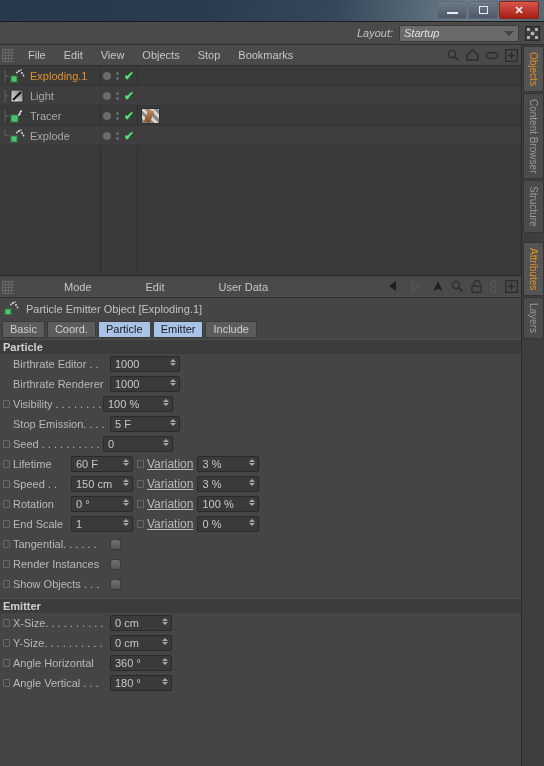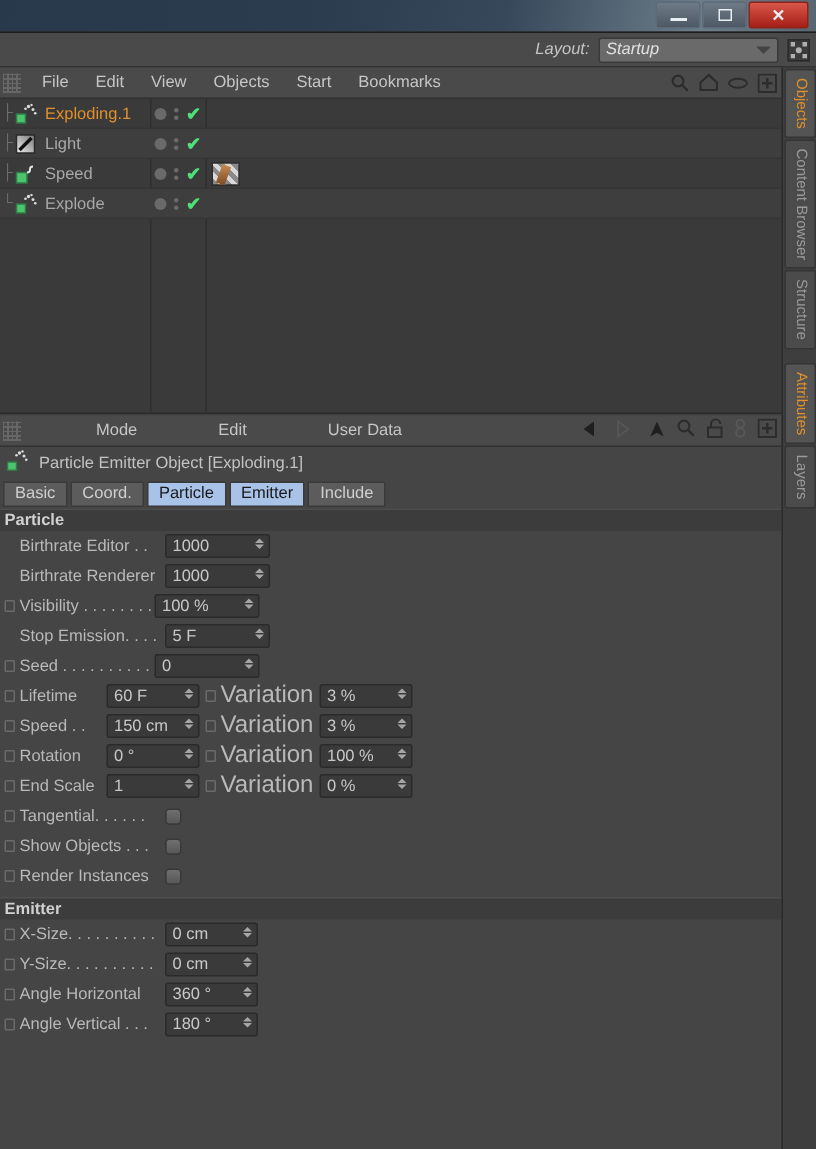--- a/index.html
+++ b/index.html
@@ -177,21 +177,21 @@
     background:linear-gradient(#6a6a6a,#565656);
     border:1px solid #3a3a3a; display:flex; align-items:center;
     padding-left:5px; position:relative; flex:none;
   }
   .dropdown .val { font-size:11px; color:#d4d4d4; }
   .dropdown .chev {
     position:absolute; right:5px; width:0;height:0;
     border-left:4px solid transparent;border-right:4px solid transparent;
     border-top:4px solid #3d3d3d;
   }
-  .varlbl { font-size:16px; color:#b9b9b9; margin-right:4px; }
+  .varlbl { font-size:12px; color:#b9b9b9; margin-right:4px;text-decoration:underline; }
 
   
   .sidebar {
     position:absolute; right:0; top:45px; width:23px; bottom:0;
     background:#3e3e3e; border-left:1px solid #2b2b2b;
   }
   .vtab {
     width:21px; margin:1px 1px 0 1px;
     background:#4b4b4b; border:1px solid #353535; border-radius:2px;
     color:#9a9a9a; font-size:10px;
@@ -238,21 +238,21 @@
     </div>
   </div>
 
   <div class="objmgr">
     <div class="menubar">
       <div class="grip"></div>
       <div class="mi">File</div>
       <div class="mi">Edit</div>
       <div class="mi">View</div>
       <div class="mi">Objects</div>
-      <div class="mi">Start</div>
+      <div class="mi">Stop</div>
       <div class="mi">Bookmarks</div>
       <div class="omtools">
         <span>
           <svg width="13" height="13" viewBox="0 0 13 13">
               <circle cx="5" cy="5" r="3.6" fill="none" stroke="#2c2c2c" stroke-width="1.4"></circle>
               <line x1="7.6" y1="7.6" x2="11.5" y2="11.5" stroke="#2c2c2c" stroke-width="1.6"></line>
             </svg>
         </span>
         <span>
           <svg width="13" height="12" viewBox="0 0 13 12">
@@ -327,21 +327,21 @@
       </div>
 
       <div class="row">
         <span class="tline">├</span>
         <span class="objicon">
           <svg width="16" height="14" viewBox="0 0 16 14">
             <rect x="1" y="6" width="7" height="7" fill="#4cc46e" stroke="#2f7a45"></rect>
             <path d="M8 6 C12 6, 8 2, 12 2" fill="none" stroke="#e6e6e6" stroke-width="1.4"></path>
           </svg>
         </span>
-        <span class="objname">Speed</span>
+        <span class="objname">Tracer</span>
         <div class="dots">
           <i class="bigdot"></i>
           <span class="smalldots">
               <i></i>
               <i></i>
             </span>
           <span class="check">✔</span>
         </div>
         <div class="tagswatch">
             <i class="streak"></i>
@@ -592,26 +592,26 @@
       </div>
     </div>
 
     <div class="prow">
       <i class="cbox"></i>
       <span class="plabel" style="width:97px">Tangential. . . . . . </span>
       <span class="toggle"></span>
     </div>
     <div class="prow">
       <i class="cbox"></i>
+      <span class="plabel" style="width:97px">Render Instances</span>
+      <span class="toggle"></span>
+    </div>
+    <div class="prow">
+      <i class="cbox"></i>
       <span class="plabel" style="width:97px">Show Objects . . .</span>
-      <span class="toggle"></span>
-    </div>
-    <div class="prow">
-      <i class="cbox"></i>
-      <span class="plabel" style="width:97px">Render Instances</span>
       <span class="toggle"></span>
     </div>
 
     <div class="section-head" style="margin-top:4px">Emitter</div>
 
 
     <div class="prow">
       <i class="cbox"></i>
       <span class="plabel w1">X-Size. . . . . . . . . .</span>
       <div class="field f62">

